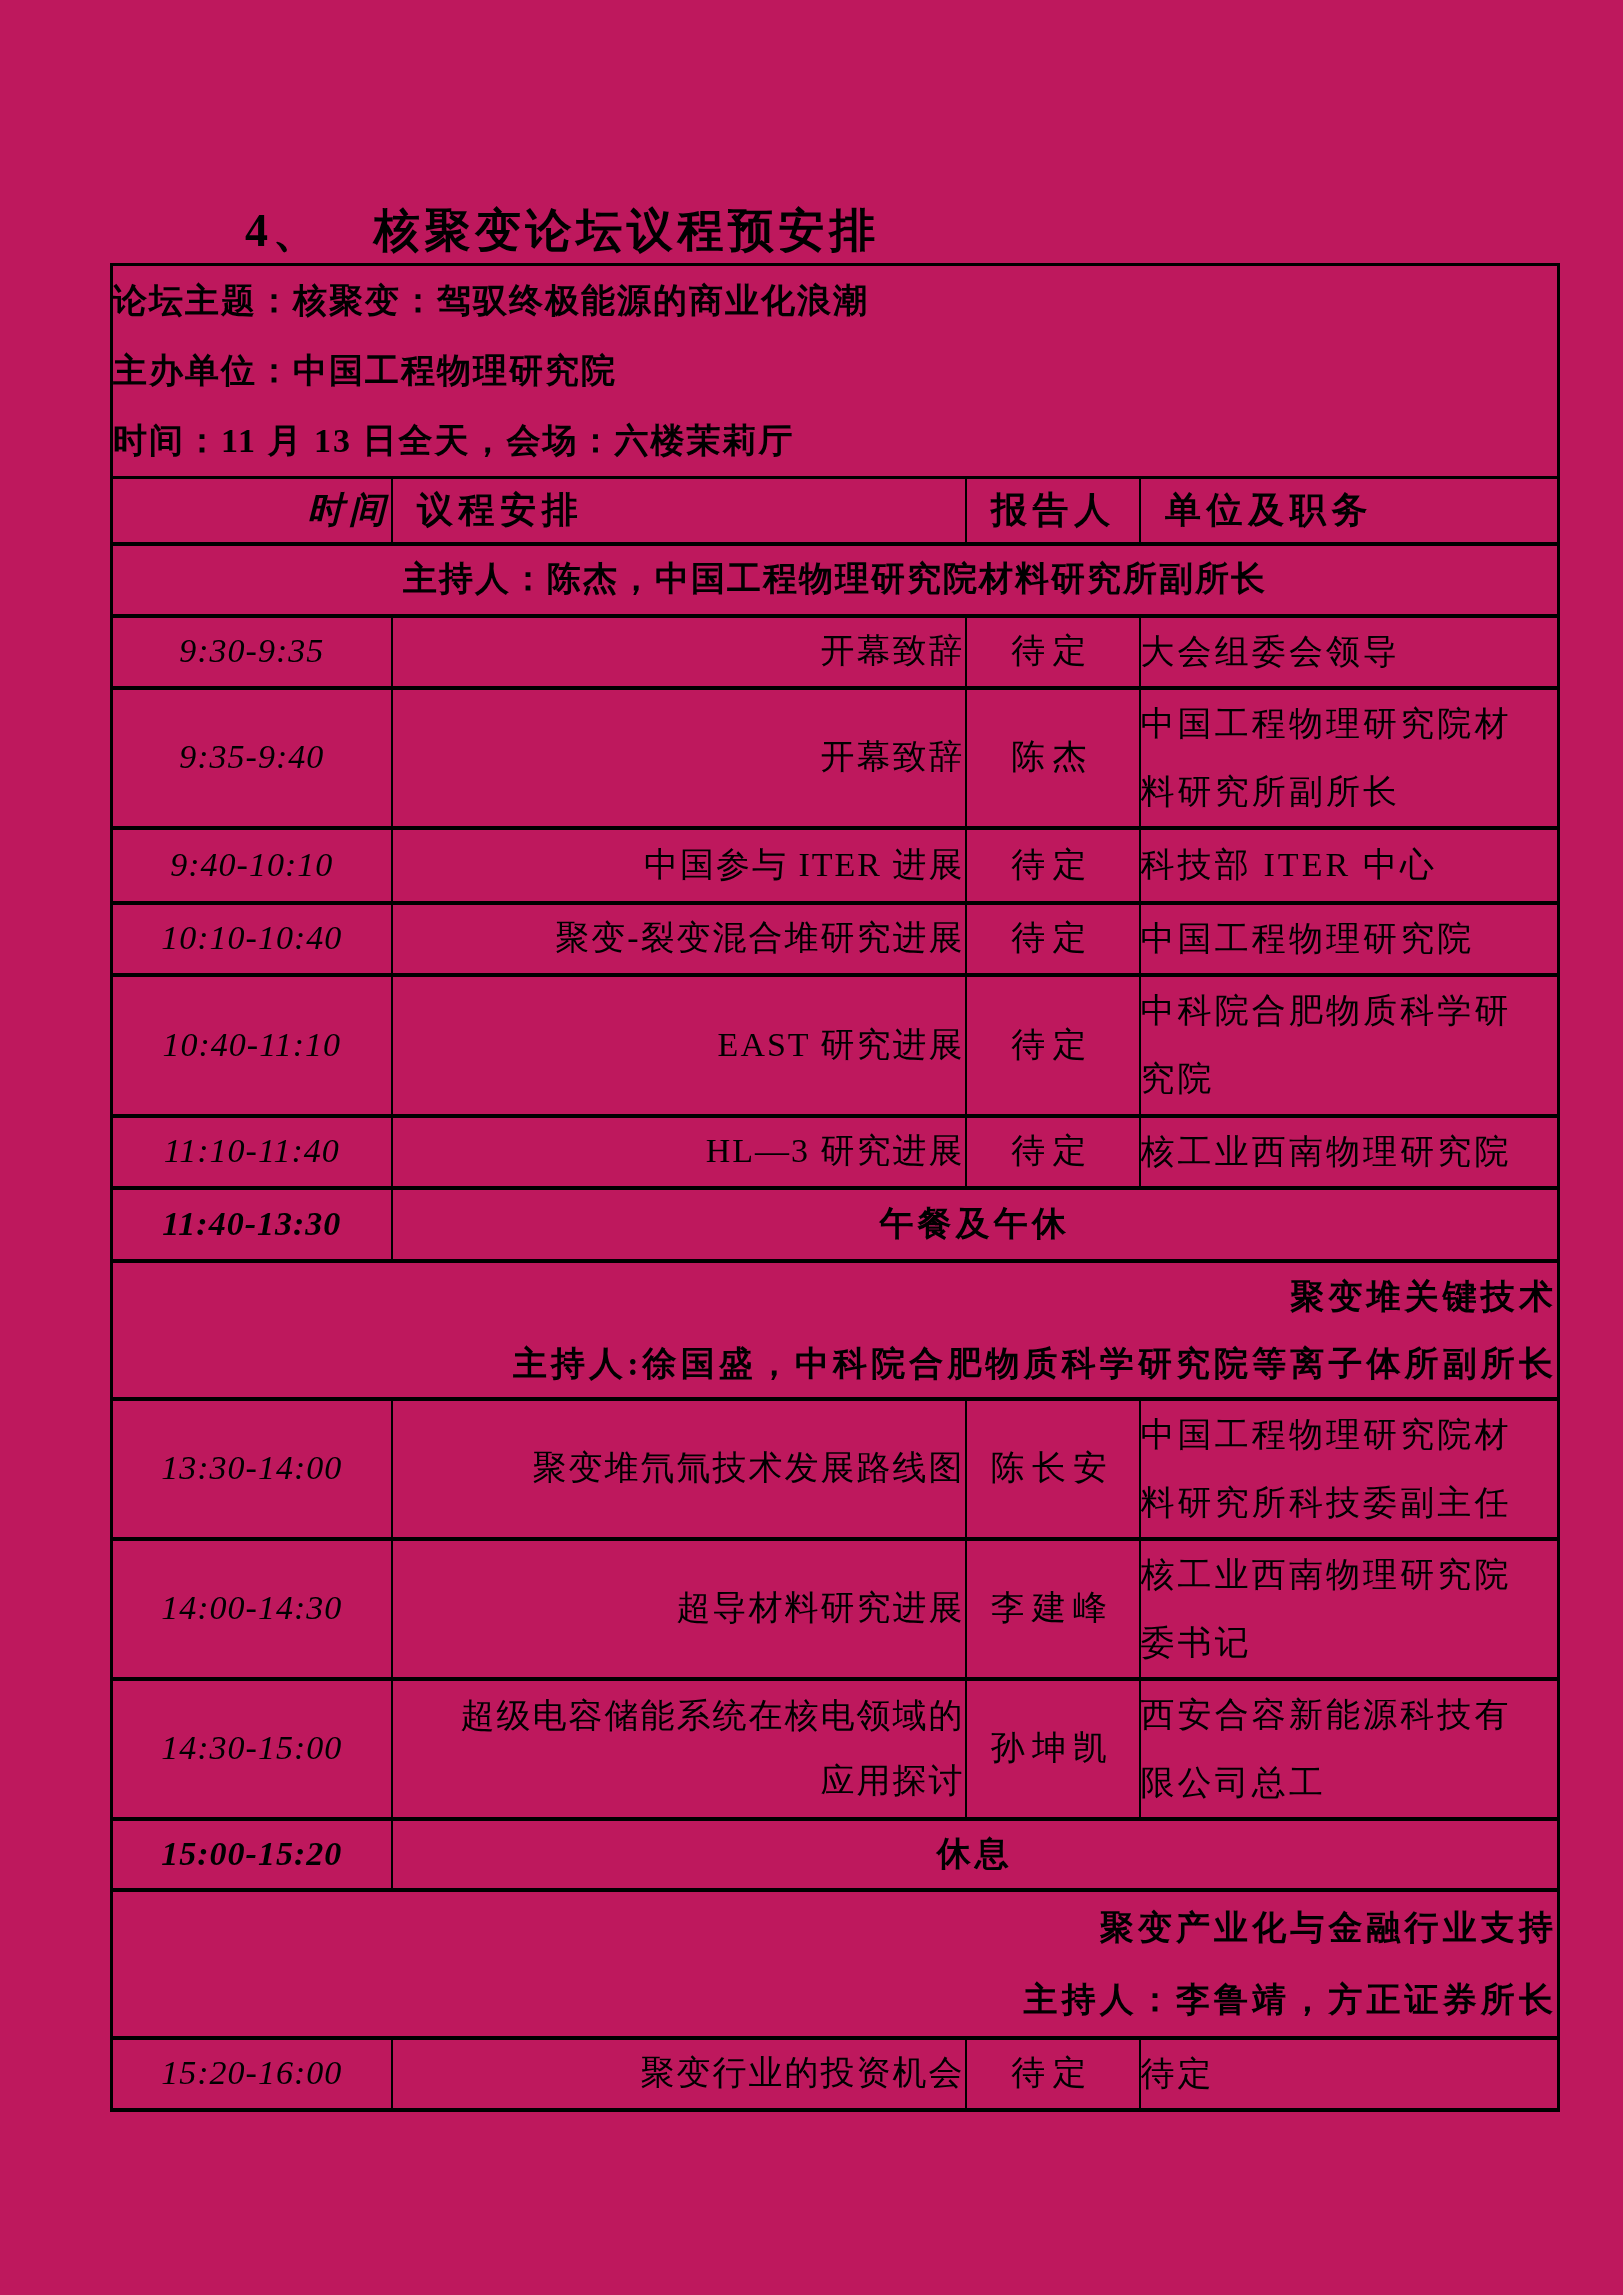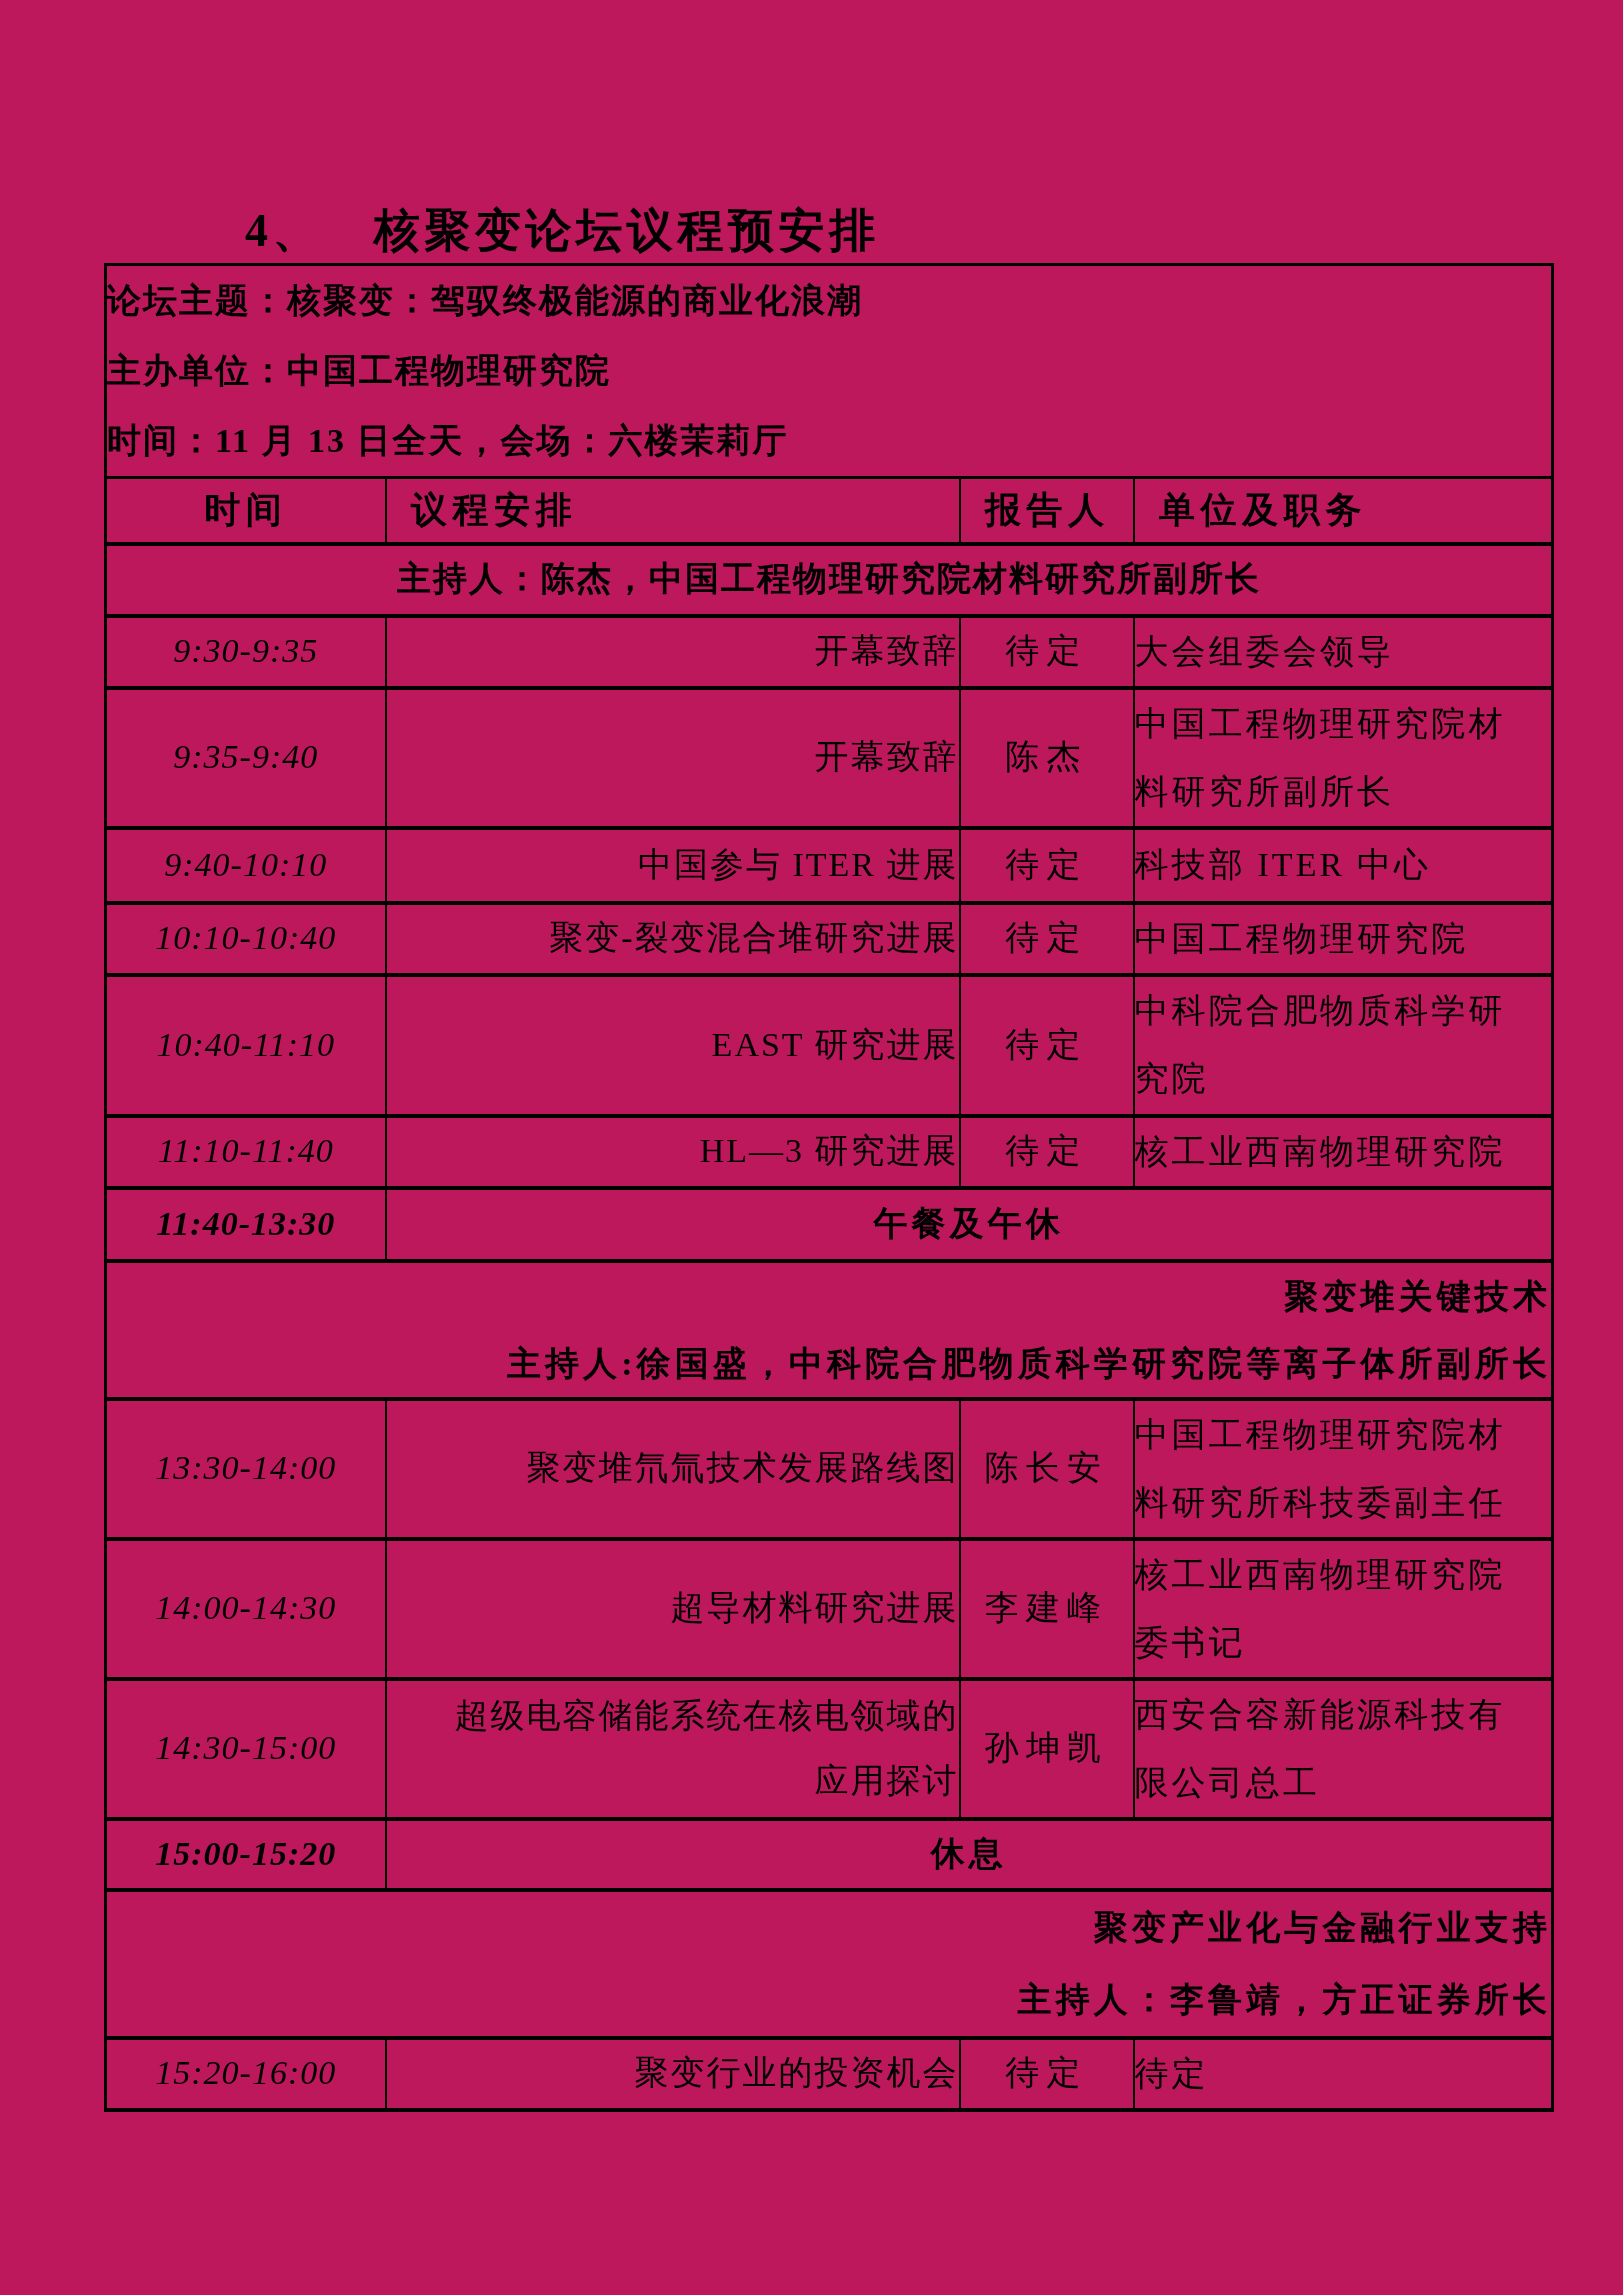--- a/index.html
+++ b/index.html
@@ -11,40 +11,40 @@
     font-family:"Liberation Serif","DejaVu Serif",serif;
     overflow:hidden;
     padding-left:24px;
   }
   .doc-title{
     position:absolute;left:245px;top:200px;margin:0;
     font-size:46px;font-weight:bold;letter-spacing:4.6px;
     white-space:nowrap;
   }
   table.agenda{
-    position:absolute;left:104px;top:263px;
+    position:absolute;left:110px;top:263px;
     width:1447px;
     border-collapse:collapse;table-layout:fixed;
     font-size:34px;letter-spacing:2px;line-height:1.25;
   }
   table.agenda{border:3.1px solid #000;}
   table.agenda td{
     border:2.6px solid #000;
     border-bottom-width:4.6px;
     vertical-align:middle;
     padding:0;
     overflow:hidden;
   }
   tr.info-row td{border-bottom-width:3.1px;}
   
   td.info{padding-left:14.3px;font-weight:bold;}
   td.info .iline{line-height:70px;white-space:nowrap;}
   
   td.th{font-weight:bold;font-size:36px;letter-spacing:5.6px;white-space:nowrap;}
-  td.th.c{text-align:center;}
+  td.th.c{text-align:right;font-style:italic;}
   td.th.l{text-align:left;padding-left:24.5px;}
   
   td.time{text-align:center;white-space:nowrap;letter-spacing:1px;font-style:italic;}
   td.time.bold{font-weight:bold;}
   td.agcell{text-align:right;padding-left:22.5px;padding-right:8.2px;white-space:pre-line;line-height:1.9;}
   td.speaker{text-align:center;letter-spacing:7.2px;}
   td.org{text-align:left;padding-left:15.3px;padding-right:8.2px;white-space:pre-line;line-height:2.0;letter-spacing:3.1px;}
   
   td.hostcell{text-align:center;font-weight:bold;white-space:nowrap;}
   td.spancell{text-align:center;font-weight:bold;letter-spacing:4.1px;}

